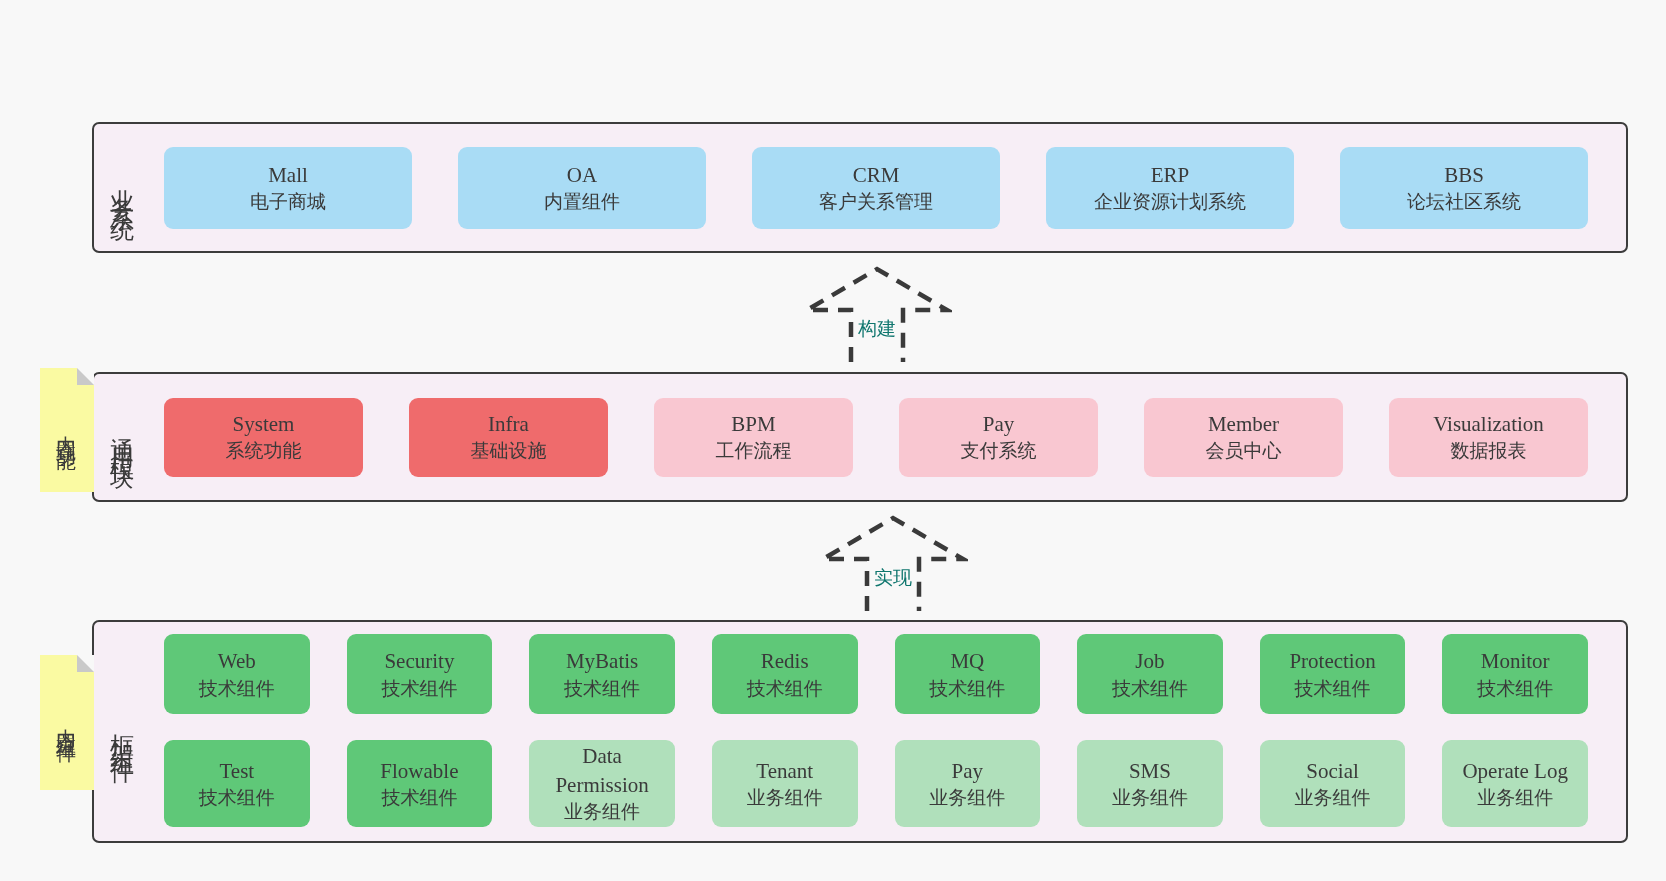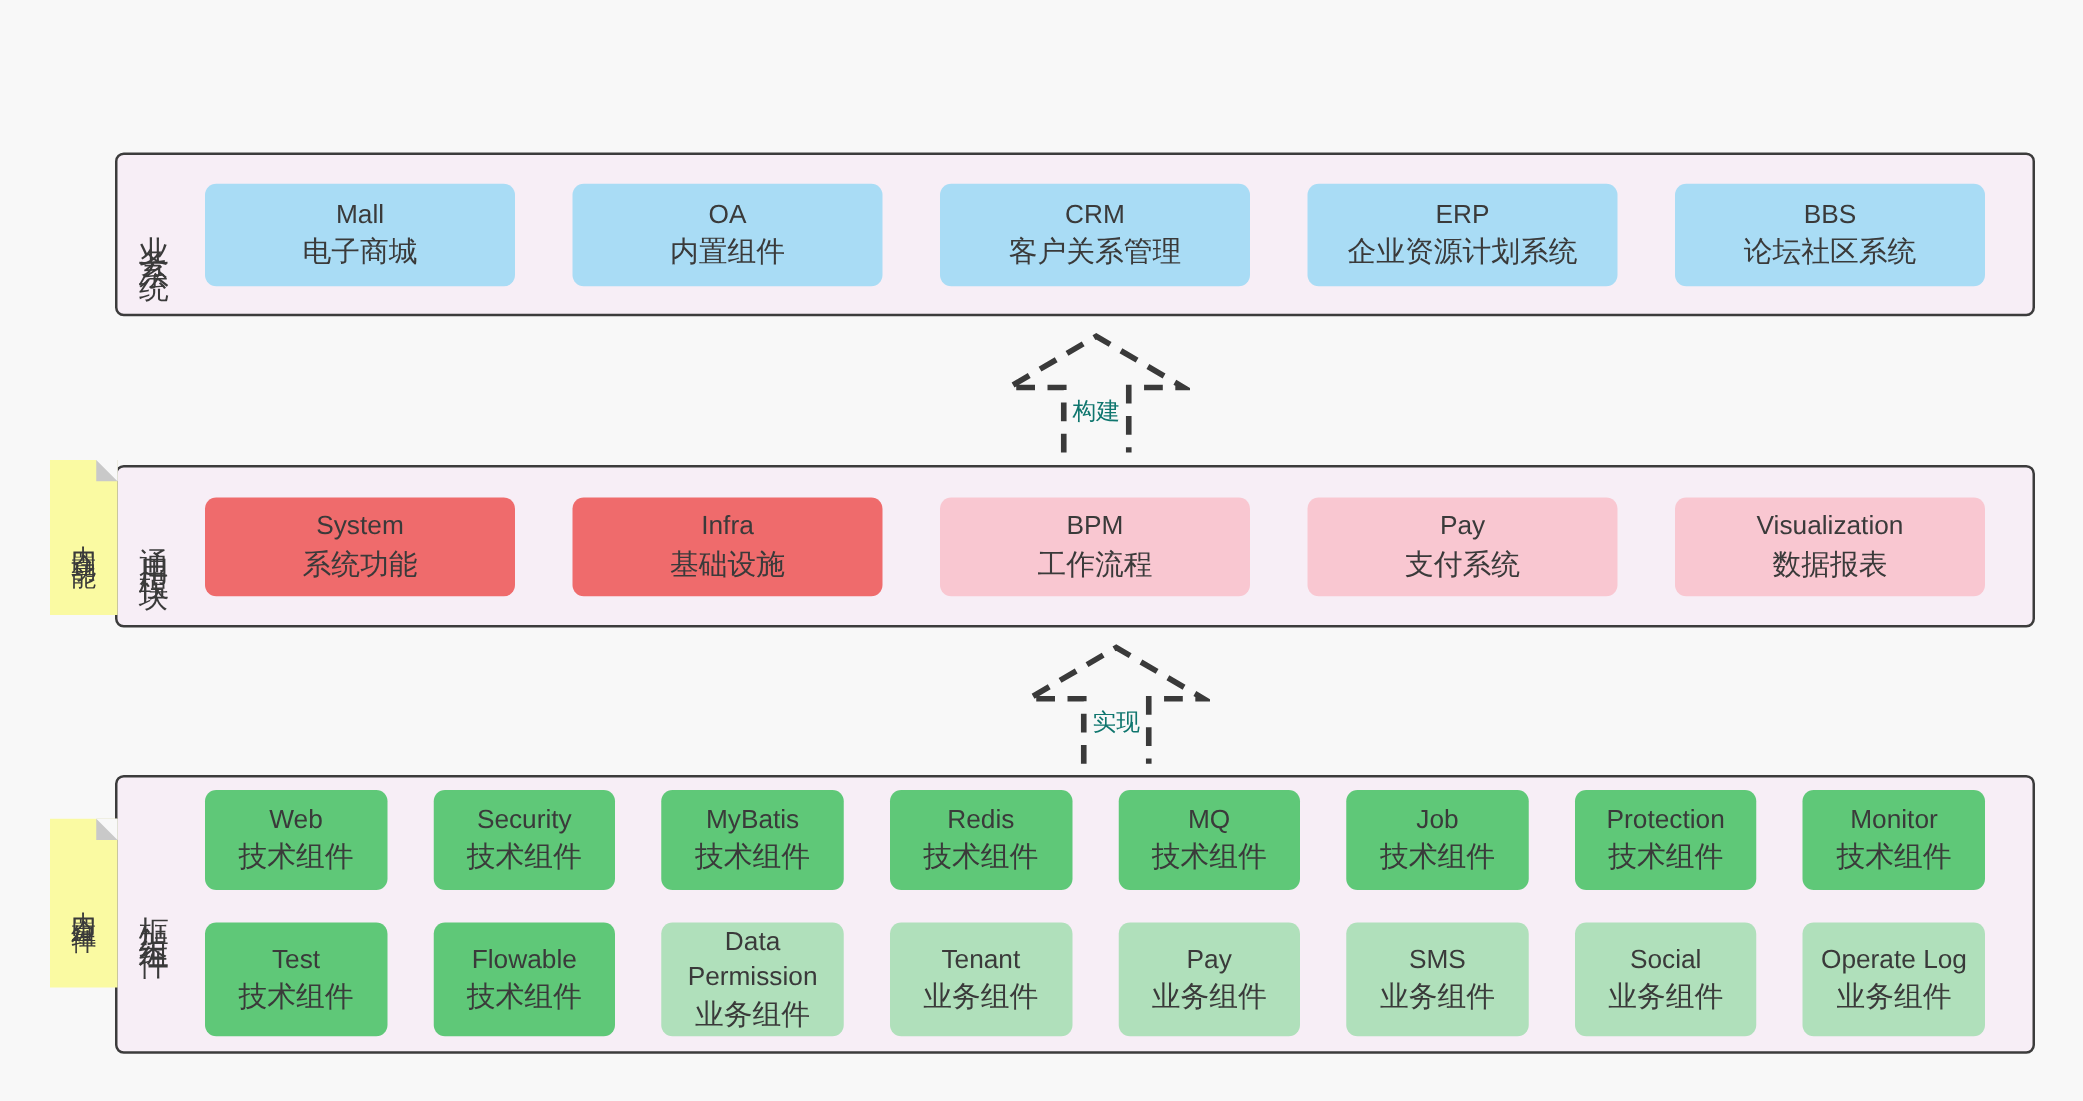--- a/index.html
+++ b/index.html
@@ -16,35 +16,35 @@
     box-sizing:border-box;display:flex;
   }
   .band-1{top:122px;height:131px;}
   .band-2{top:372px;height:130px;}
   .band-3{top:620px;height:223px;}
   .band-label{
     width:56px;flex:0 0 56px;display:flex;align-items:center;justify-content:center;
     writing-mode:vertical-lr;text-orientation:upright;
     font-size:24px;letter-spacing:9px;color:#3a3a3a;
   }
-  .band-content{flex:1;display:flex;align-items:center;gap:46px;padding:0 38px 0 14px;}
+  .band-content{flex:1;display:flex;align-items:center;gap:46px;padding:0 38px 0 14px;font-family:Liberation Serif, serif;}
   .band-content.cols{flex-direction:column;align-items:stretch;justify-content:center;
     gap:26px;padding:16px 38px 18px 14px;}
   .band-row{display:flex;gap:37px;flex:0 0 auto;}
   
   .box{
     flex:1 1 0;border-radius:9px;min-height:80px;
     display:flex;flex-direction:column;align-items:center;justify-content:center;
     text-align:center;line-height:1.35;padding:2px 4px;box-sizing:border-box;
   }
   .band-1 .box{min-height:82px;}
   .band-2 .box{min-height:79px;}
   .band-row .box{min-height:80px;}
   .box-name{font-size:21px;}
-  .box-desc{font-size:23px;}
+  .box-desc{font-size:19px;}
   .blue{background:#a9dcf5;}
   .red{background:#ef6b6c;}
   .pink{background:#f9c7d1;}
   .green{background:#5fc878;}
   .lightgreen{background:#b0e0bb;}
   
   .sticky{
     position:absolute;left:40px;width:54px;background:#fafaa2;
     display:flex;align-items:center;justify-content:center;
     writing-mode:vertical-lr;text-orientation:upright;
@@ -119,20 +119,24 @@
         </div>
         <div class="box pink">
           <div class="box-name">BPM</div>
           <div class="box-desc">工作流程</div>
         </div>
         <div class="box pink">
           <div class="box-name">Pay</div>
           <div class="box-desc">支付系统</div>
         </div>
         <div class="box pink">
+          <div class="box-name">Member</div>
+          <div class="box-desc">会员中心</div>
+        </div>
+        <div class="box pink">
           <div class="box-name">Visualization</div>
           <div class="box-desc">数据报表</div>
         </div>
       </div>
   </div>
 
   <div class="arrow arrow-2">
     <svg viewBox="0 0 150 97">
       <path d="M49 96 L49 44 L5 44 L75 3 L145 44 L101 44 L101 96" fill="none" stroke="#3a3a3a" stroke-width="4.5" stroke-dasharray="15 10" stroke-linejoin="miter"></path>
     </svg>

